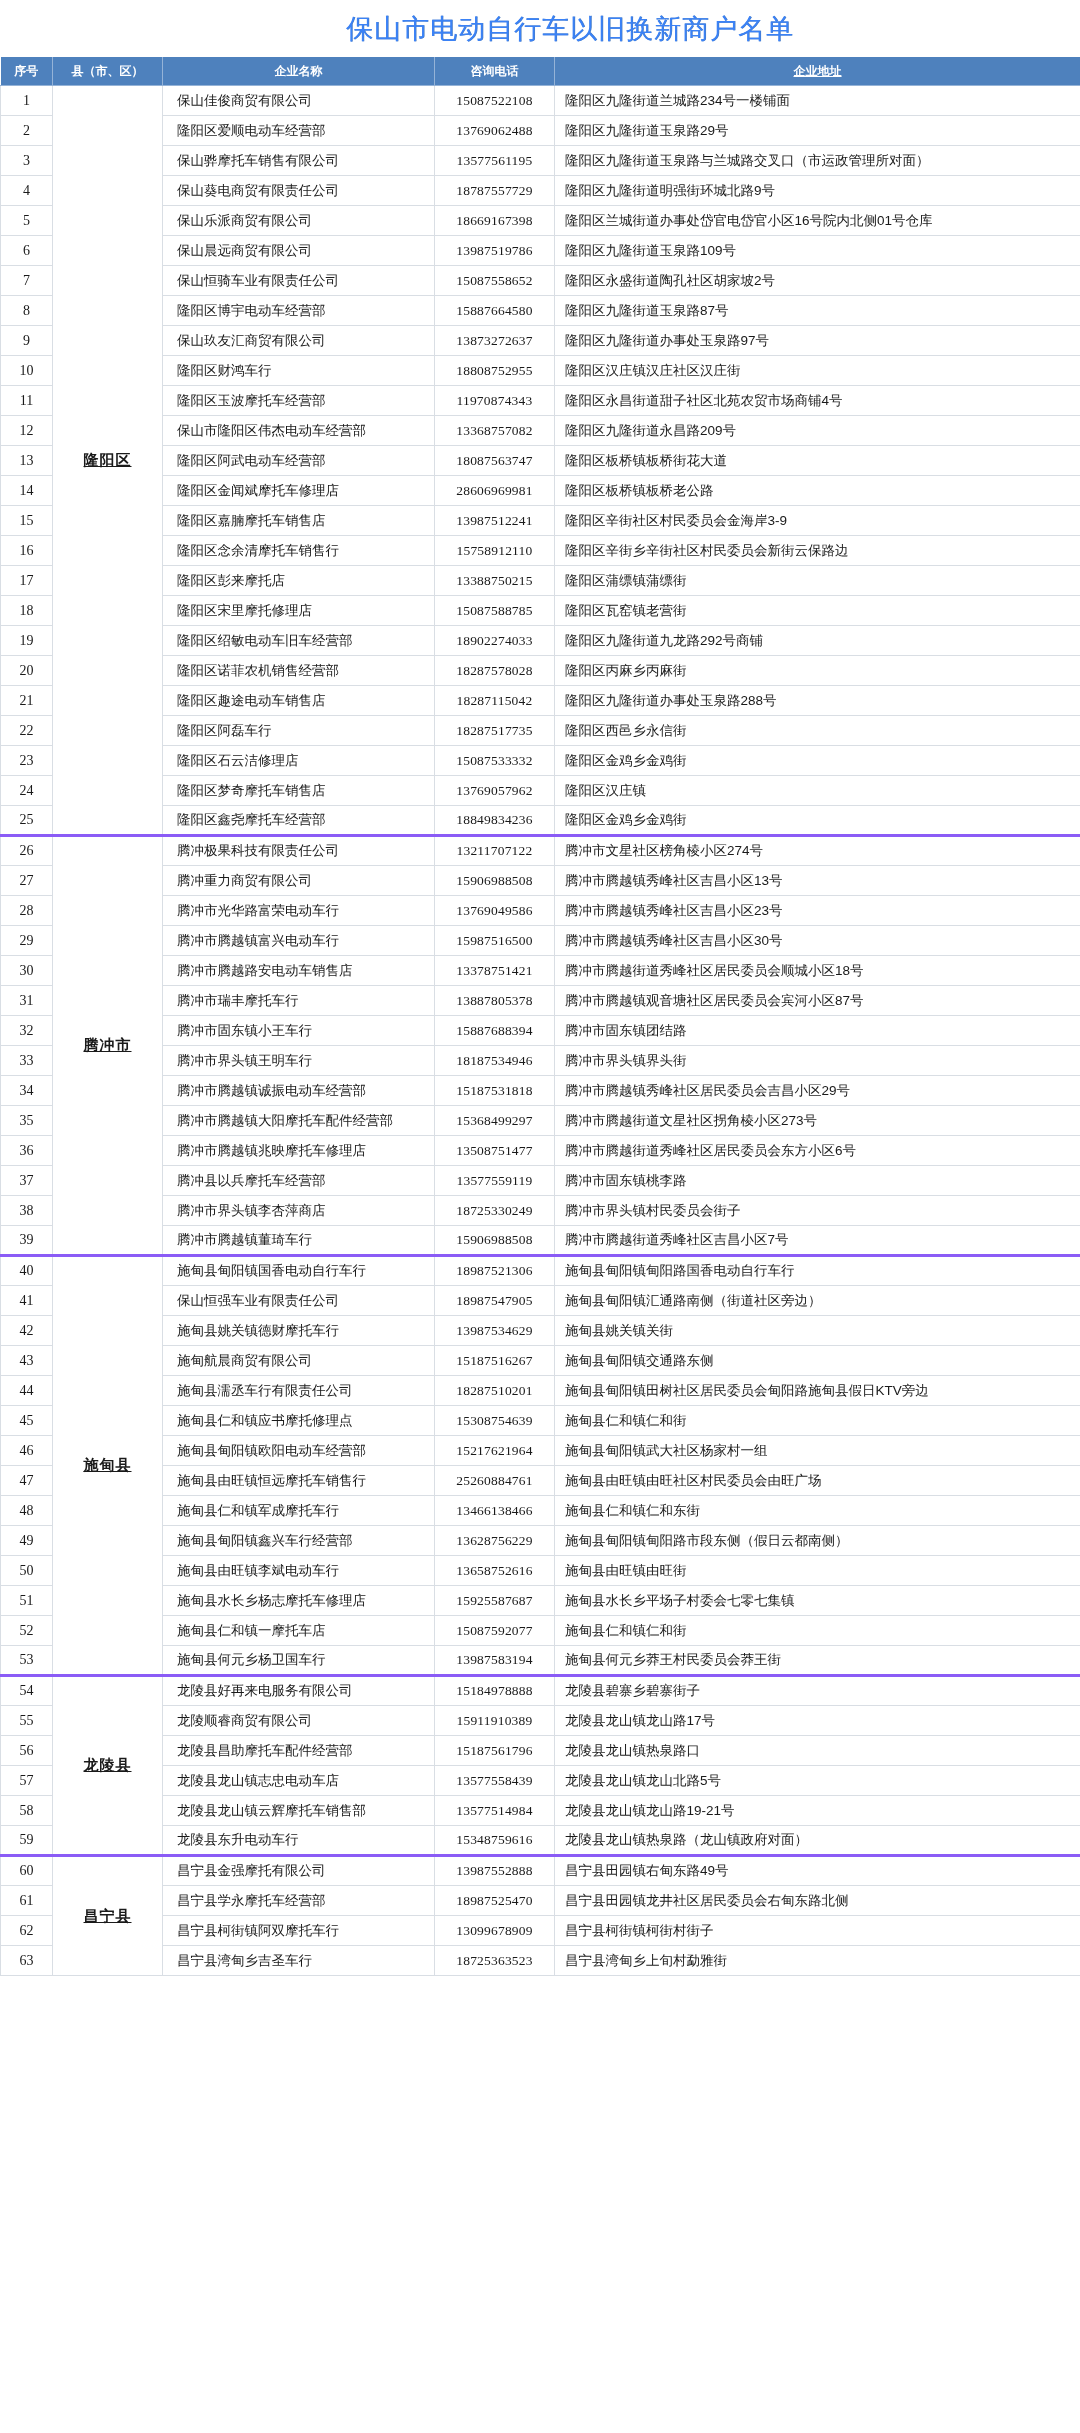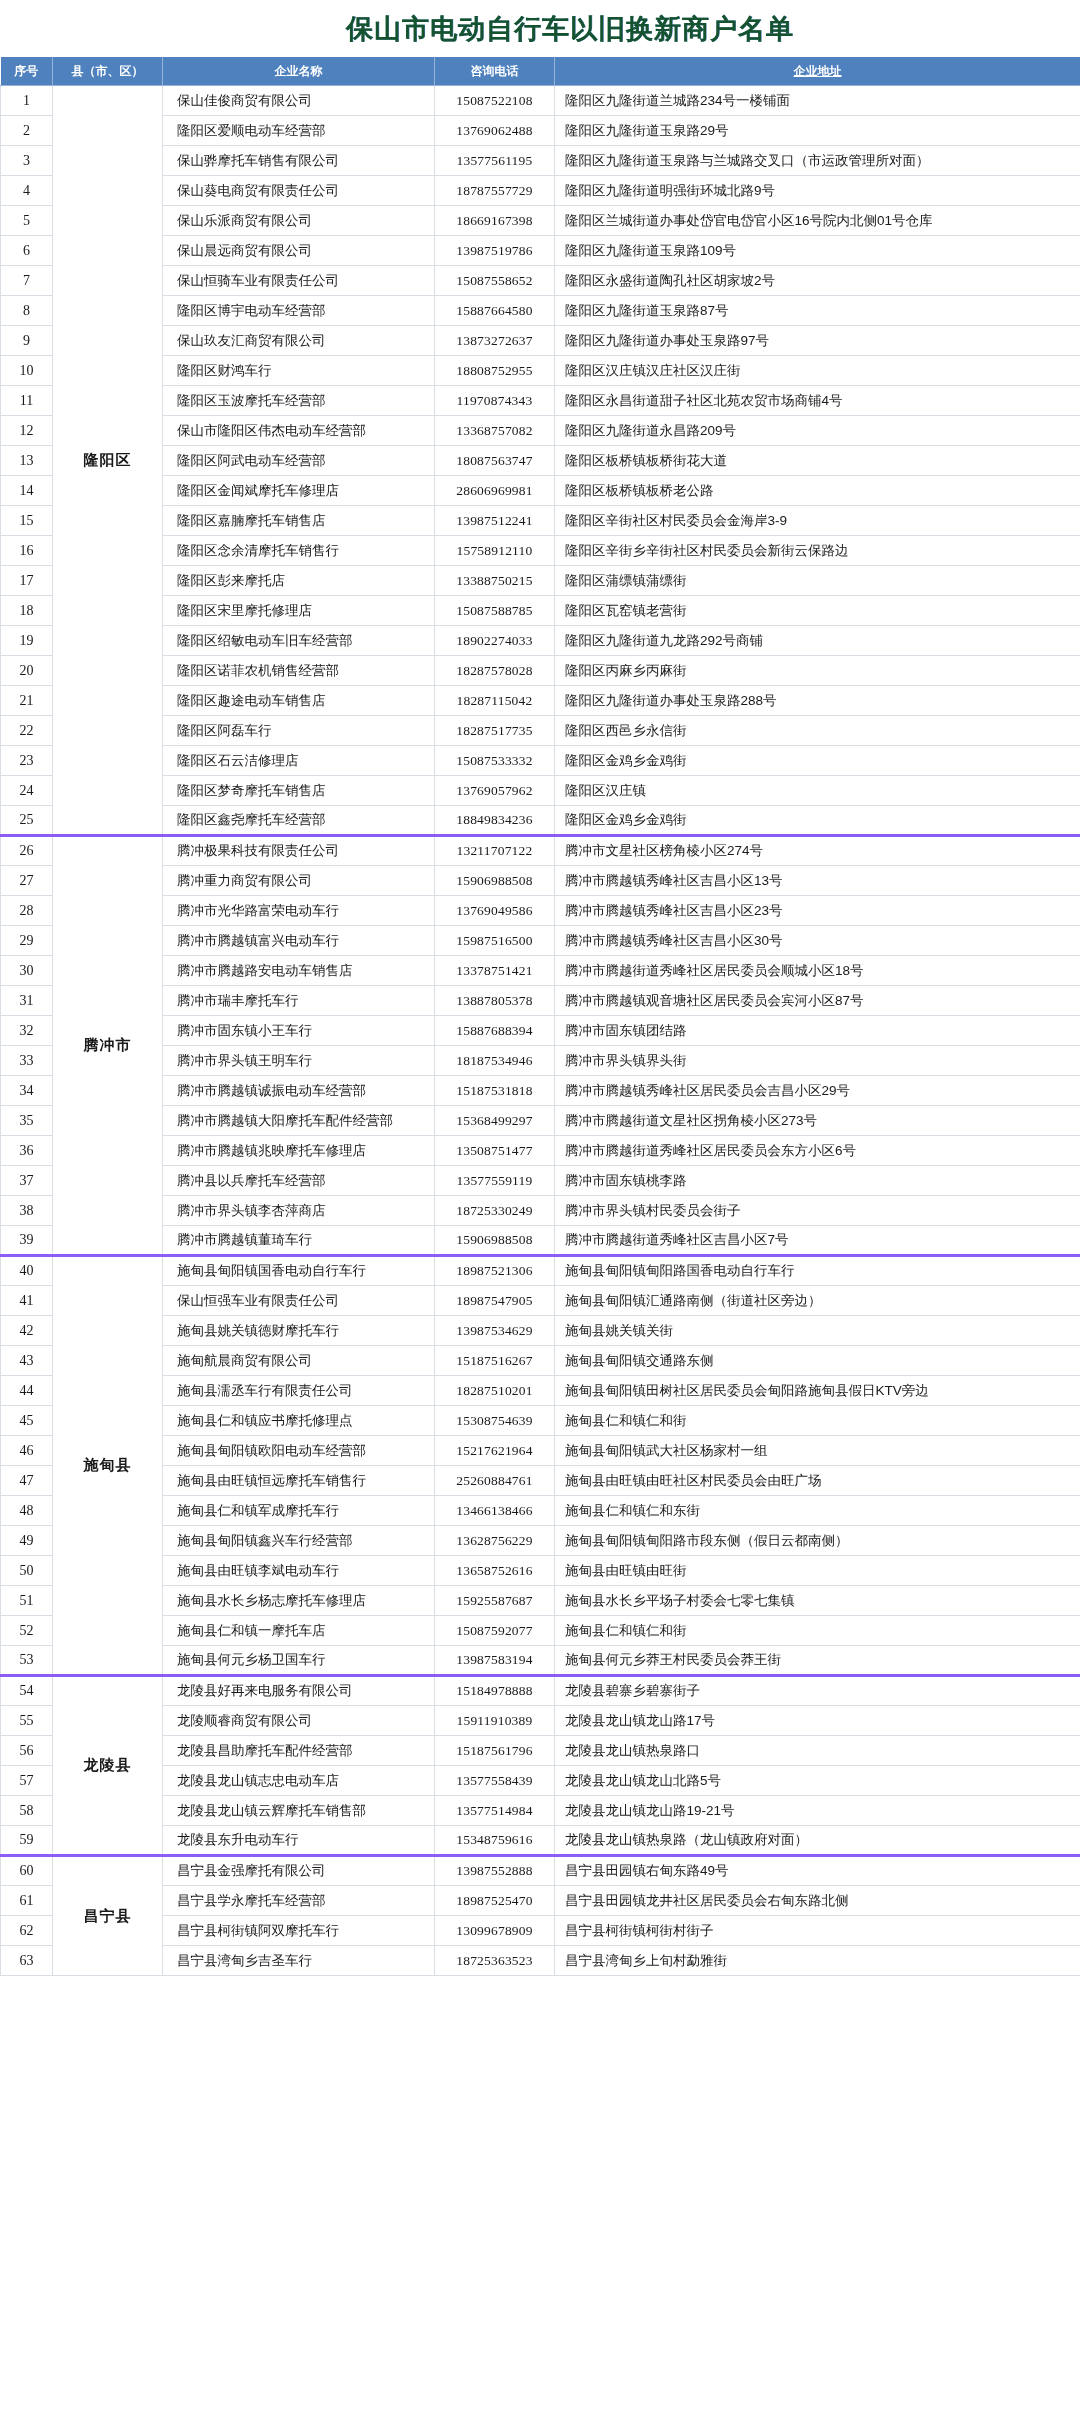--- a/index.html
+++ b/index.html
@@ -17,23 +17,23 @@
     overflow: hidden;
   }
   .title-bar {
     height: 57px;
     display: flex;
     align-items: center;
     justify-content: center;
     padding-left: 60px;
   }
   .doc-title {
-    color: #14532d;
+    color: #3b82f6;
     font-family: "Liberation Serif", "DejaVu Serif", serif;
-    font-weight: bold;
+    font-weight: normal;
     font-size: 27px;
     letter-spacing: 1px;
     white-space: nowrap;
     text-shadow: 0.5px 0 0 #4a7ab5;
   }
   table.roster {
     border-collapse: collapse;
     width: 1080px;
     table-layout: fixed;
     font-size: 14px;
@@ -78,20 +78,21 @@
     text-align: center;
     font-family: "Liberation Serif", "DejaVu Serif", serif;
     font-size: 14px;
   }
   tbody td.cnty {
     text-align: center;
     font-family: "Liberation Serif", "DejaVu Serif", serif;
     font-weight: bold;
     font-size: 15px;
     letter-spacing: 1px;
+    text-decoration: underline;
   }
   tbody td.name { text-align: left; padding-left: 14px; }
   tbody td.tel  {
     text-align: center;
     font-family: "Liberation Serif", "DejaVu Serif", serif;
     font-size: 13.5px;
     letter-spacing: 0.2px;
   }
   tbody td.addr { text-align: left; padding-left: 10px; }
   tbody tr.group-start td { border-top: 3px solid #8b5cf6; }

